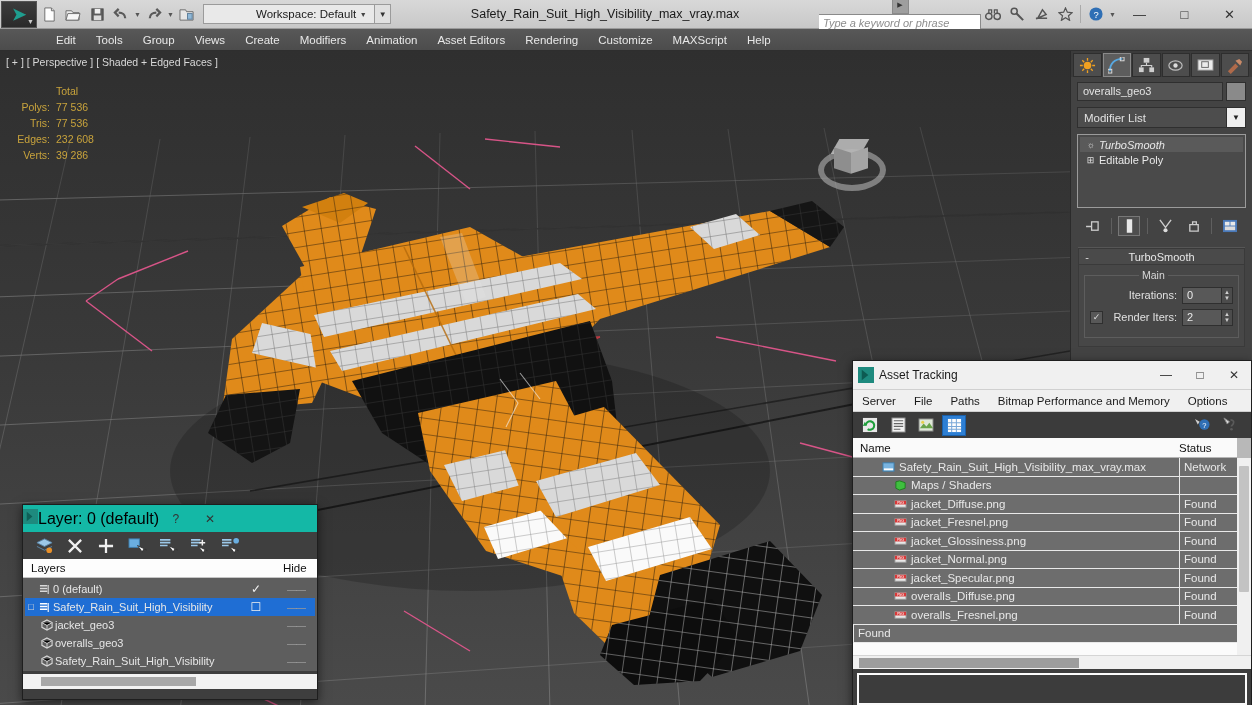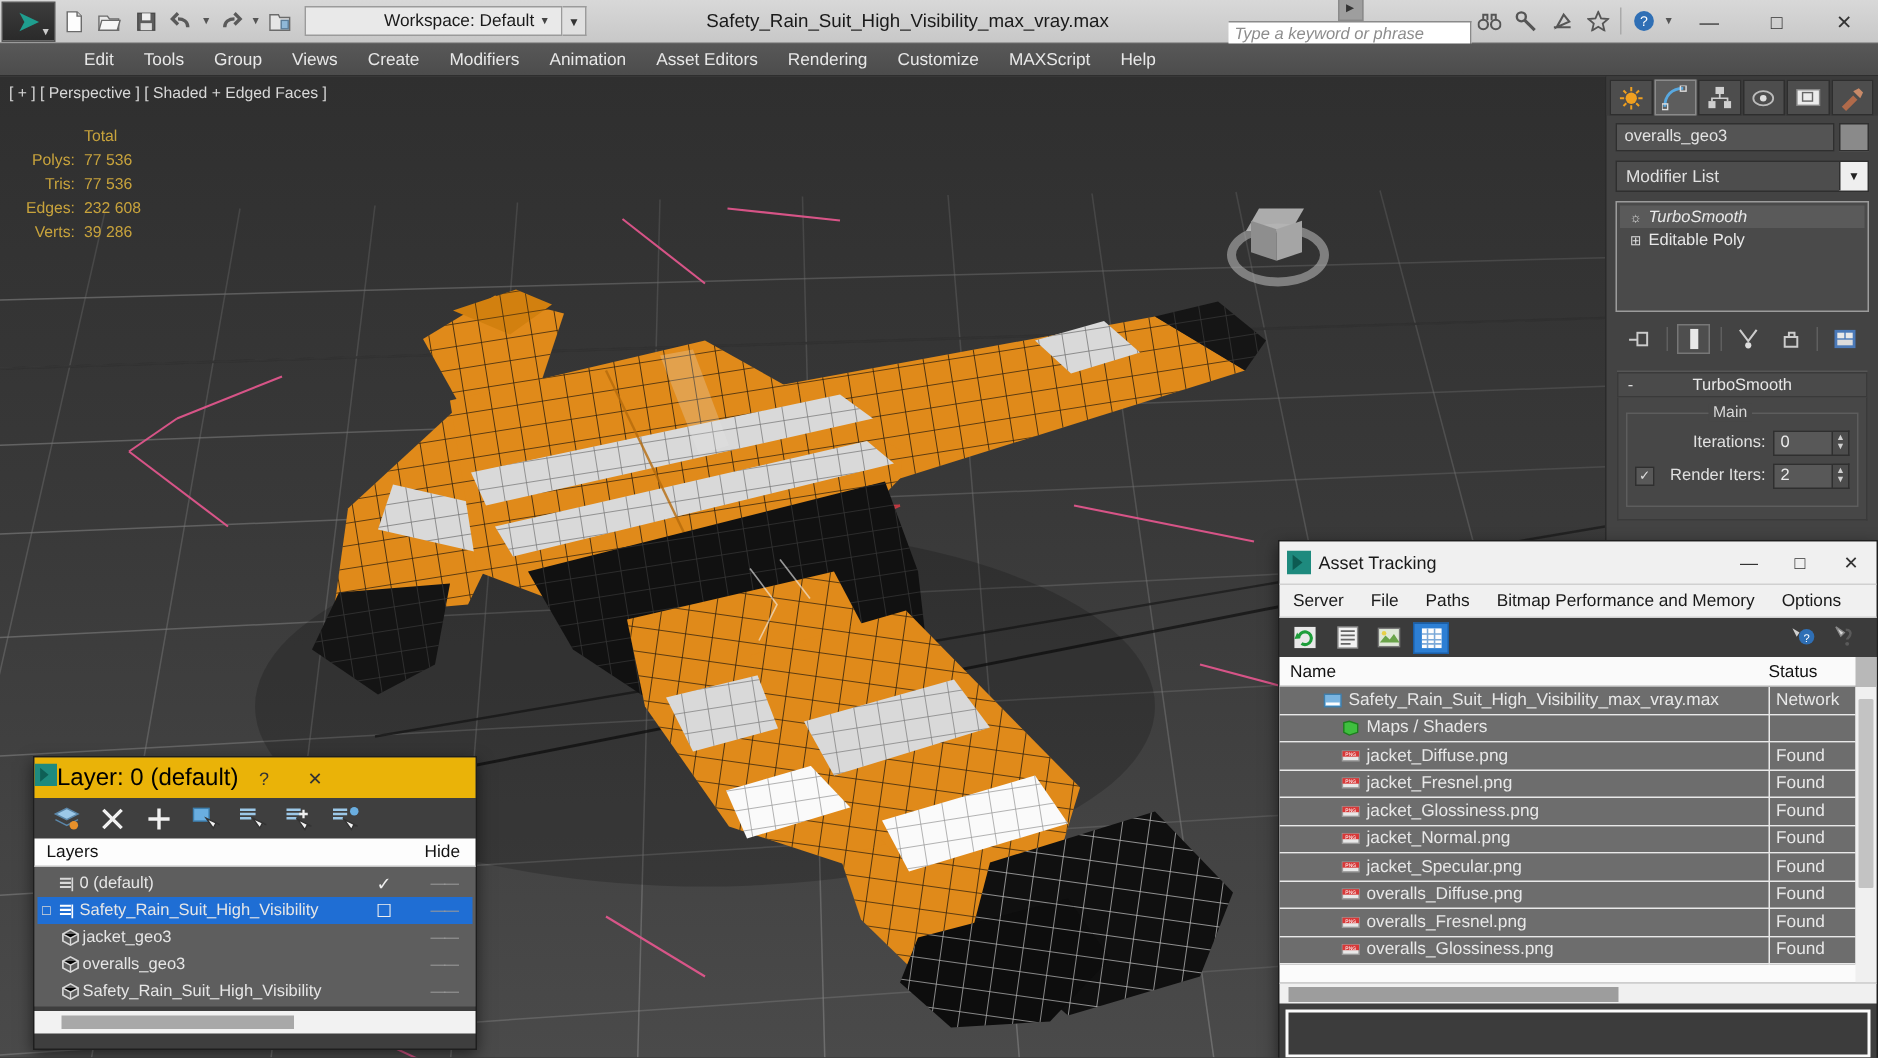--- a/index.html
+++ b/index.html
@@ -159,21 +159,21 @@
   .at-vthumb { position:absolute; left:2px; top:8px; width:10px; height:126px;
     background:#c3c3c3; border-radius:1px;}
   .at-hscroll { height:14px; background:#f0f0f0; border-top:1px solid #d5d5d5;
     position:relative;}
   .at-hthumb { position:absolute; left:6px; top:2px; width:220px; height:10px;
     background:#9d9d9d;}
   .at-bottom { margin:4px; height:32px; background:#3c3c3c; border:2px solid #fbfbfb;}
 
   
   #layerwin { left:22px; top:504px; width:296px; height:196px; }
-  .ly-tb { height:27px; background:#eab308; display:flex; align-items:center;}
+  .ly-tb { height:27px; background:#14b8a6; display:flex; align-items:center;}
   .ly-tools { height:27px; background:#3f3f3f; display:flex; align-items:center;
     padding-left:8px; }
   .ly-tool { width:26px; height:22px; margin-right:5px; display:flex;
     align-items:center; justify-content:center;}
   .ly-head { height:19px; background:#fdfdfd; display:flex; align-items:center;
     font-size:11.5px; color:#111; border-bottom:1px solid #c5c5c5;}
   .ly-head .c1 { flex:1; padding-left:8px;}
   .ly-head .c2 { width:42px; }
   .ly-head .c3 { width:38px; padding-left:4px;}
   .ly-list { background:#5e5e5e; height:93px; padding:2px 2px 0 2px; }
@@ -953,30 +953,20 @@
                   <rect x="1" y="3" width="12" height="4" fill="#d83838"></rect>
                   <text x="7" y="6.6" font-size="3.6" fill="#fff" text-anchor="middle" font-family="Liberation Sans">PNG</text>
                 </svg>
             </span>
             <span>overalls_Fresnel.png</span>
           </span>
           <span class="stcell">Found</span>
         </div>
 
         <div class="at-row">
-          <span class="nmcell indent3">
-            <span class="rico">
-              <svg width="13" height="12" viewBox="0 0 14 13">
-                  <rect x="1" y="3" width="12" height="7" fill="#e8e8e8" stroke="#9a9a9a"></rect>
-                  <rect x="1" y="3" width="12" height="4" fill="#d83838"></rect>
-                  <text x="7" y="6.6" font-size="3.6" fill="#fff" text-anchor="middle" font-family="Liberation Sans">PNG</text>
-                </svg>
-            </span>
-            <span>overalls_Glossiness.png</span>
-          </span>
           <span class="stcell">Found</span>
         </div>
 
       </div>
       <div class="at-vscroll">
         <div class="at-vthumb"></div>
       </div>
     </div>
     <div class="at-hscroll">
       <div class="at-hthumb"></div>

